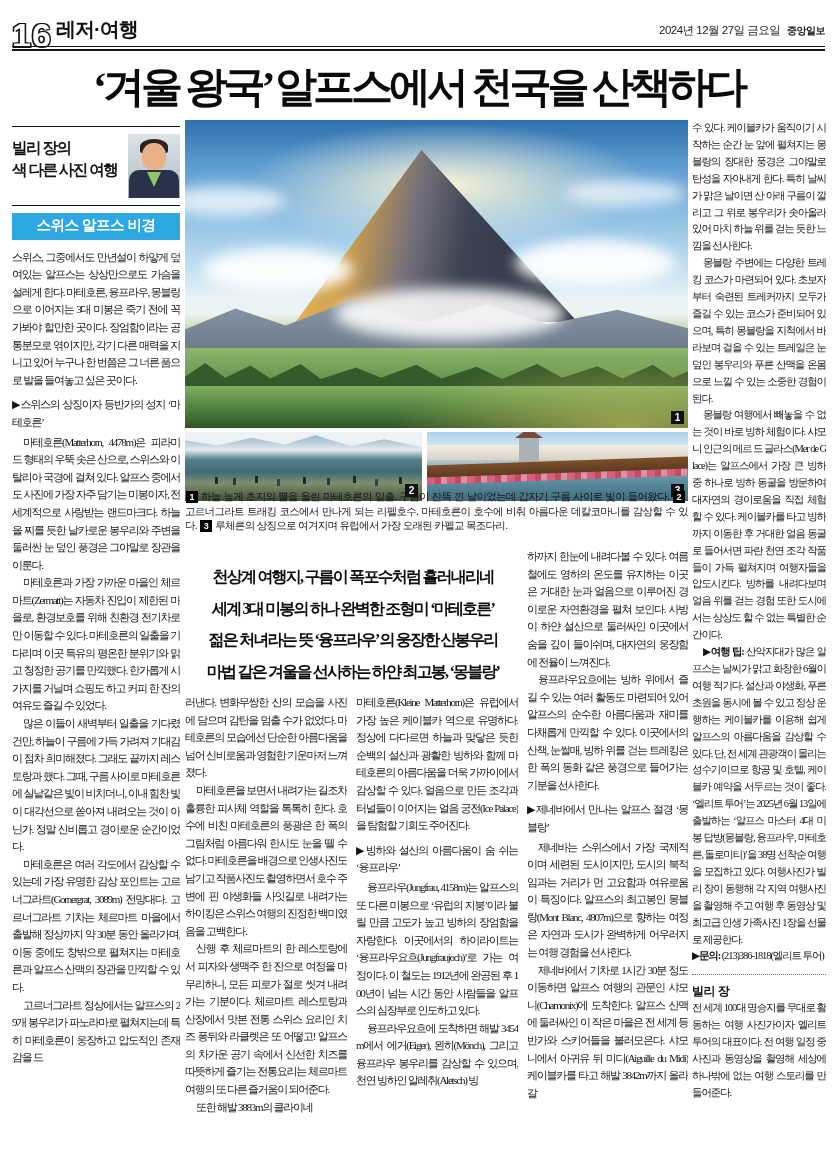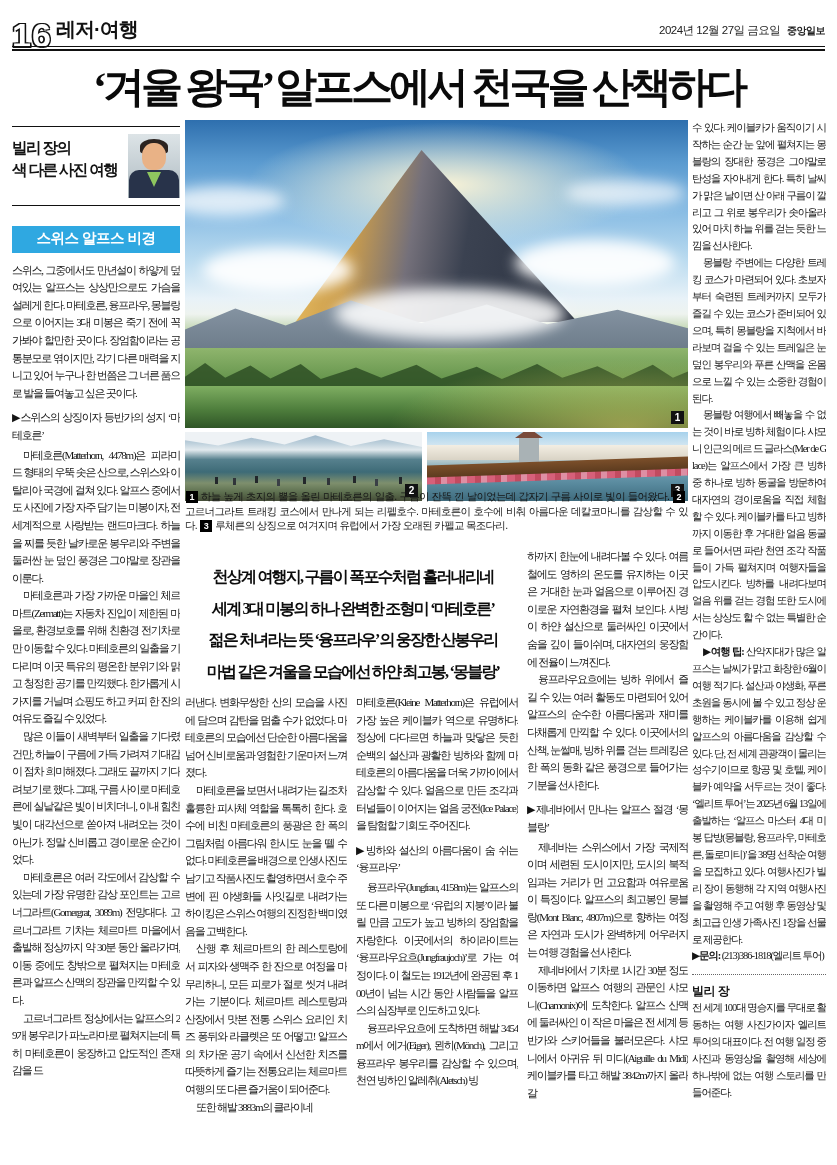--- a/index.html
+++ b/index.html
@@ -29,21 +29,21 @@
   .art .hd{font-weight:400;margin:7px 0 2px;text-indent:0;letter-spacing:-1.25px;}
   .art .lead{font-weight:800;}
   .c1{left:12px;top:126px;width:168px;height:1032px;}
   .c2{left:185px;top:694px;width:162px;height:468px;}
   .c3{left:356px;top:694px;width:162px;height:468px;}
   .c4{left:527px;top:548px;width:161px;height:614px;}
   .c5{left:692px;top:120px;width:134px;height:1042px;font-size:10.5px;
       letter-spacing:-1.1px;line-height:16.9px;}
   
   .byline-box{position:relative;border-top:1.5px solid #111;border-bottom:1px solid #111;
-              height:78px;margin-bottom:20px;}
+              height:78px;margin-bottom:7px;}
   .byline-name{font-size:15.5px;font-weight:800;letter-spacing:-1.5px;line-height:22px;
                padding-top:10px;}
   .author-photo{position:absolute;right:0;top:7px;width:52px;height:64px;overflow:hidden;
                 background:linear-gradient(180deg,#dde4e7 0%,#c3cdd2 55%,#9fabb1 100%);}
   .ap-hair{position:absolute;left:12px;top:5px;width:28px;height:15px;background:#2b2320;border-radius:50% 50% 20% 20%;}
   .ap-head{position:absolute;left:14px;top:9px;width:24px;height:27px;background:#e9b286;border-radius:46% 46% 42% 42%;}
   .ap-body{position:absolute;left:1px;top:36px;width:50px;height:28px;background:#28334a;border-radius:10px 10px 0 0;}
   .ap-shirt{position:absolute;left:19px;top:38px;width:14px;height:15px;background:#8ec65f;
             clip-path:polygon(0 0,100% 0,50% 100%);}
   .badge{background:#2fa8e1;color:#fff;font-family:"Liberation Sans",sans-serif;
@@ -137,21 +137,21 @@
         <div class="ap-head"></div>
         <div class="ap-body"></div>
         <div class="ap-shirt"></div>
       </div>
     </div>
     <div class="badge">스위스 알프스 비경</div>
     <p class="noind">스위스, 그중에서도 만년설이 하얗게 덮여있는 알프스는 상상만으로도 가슴을 설레게 한다. 마테호른, 융프라우, 몽블랑으로 이어지는 3대 미봉은 죽기 전에 꼭 가봐야 할만한 곳이다. 장엄함이라는 공통분모로 엮이지만, 각기 다른 매력을 지니고 있어 누구나 한 번쯤은 그 너른 품으로 발을 들여놓고 싶은 곳이다.</p>
     <p class="hd noind">▶스위스의 상징이자 등반가의 성지 ‘마테호른’</p>
     <p>마테호른(Matterhorn, 4478m)은 피라미드 형태의 우뚝 솟은 산으로, 스위스와 이탈리아 국경에 걸쳐 있다. 알프스 중에서도 사진에 가장 자주 담기는 미봉이자, 전 세계적으로 사랑받는 랜드마크다. 하늘을 찌를 듯한 날카로운 봉우리와 주변을 둘러싼 눈 덮인 풍경은 그야말로 장관을 이룬다.</p>
     <p>마테호른과 가장 가까운 마을인 체르마트(Zermatt)는 자동차 진입이 제한된 마을로, 환경보호를 위해 친환경 전기차로만 이동할 수 있다. 마테호른의 일출을 기다리며 이곳 특유의 평온한 분위기와 맑고 청정한 공기를 만끽했다. 한가롭게 시가지를 거닐며 쇼핑도 하고 커피 한 잔의 여유도 즐길 수 있었다.</p>
-    <p>많은 이들이 새벽부터 일출을 기다렸건만, 하늘이 구름에 가득 가려져 기대감이 점차 희미해졌다. 그래도 끝까지 기다려보기로 했다. 그때, 구름 사이로 마테호른에 실낱같은 빛이 비치더니, 이내 힘찬 빛이 대각선으로 쏟아져 내려오는 것이 아닌가. 정말 신비롭고 경이로운 순간이었다.</p>
+    <p>많은 이들이 새벽부터 일출을 기다렸건만, 하늘이 구름에 가득 가려져 기대감이 점차 희미해졌다. 그래도 끝까지 레스토랑과 했다. 그때, 구름 사이로 마테호른에 실낱같은 빛이 비치더니, 이내 힘찬 빛이 대각선으로 쏟아져 내려오는 것이 아닌가. 정말 신비롭고 경이로운 순간이었다.</p>
     <p>마테호른은 여러 각도에서 감상할 수 있는데 가장 유명한 감상 포인트는 고르너그라트(Gornergrat, 3089m) 전망대다. 고르너그라트 기차는 체르마트 마을에서 출발해 정상까지 약 30분 동안 올라가며, 이동 중에도 창밖으로 펼쳐지는 마테호른과 알프스 산맥의 장관을 만끽할 수 있다.</p>
     <p>고르너그라트 정상에서는 알프스의 29개 봉우리가 파노라마로 펼쳐지는데 특히 마테호른이 웅장하고 압도적인 존재감을 드</p>
   </div>
 
   <div class="photo photo1">
     <div class="p1-glow"></div>
     <div class="cloud cl4"></div>
     <div class="cloud cl5"></div>
     <div class="p1-peak"></div>
     <div class="p1-ridge"></div>
@@ -182,21 +182,21 @@
   <div class="caption">
     <span class="capnum">1</span><span>하늘 높게 초지의 뿔을 올린 마테호른의 일출. 구름이 잔뜩 낀 날이었는데 갑자기 구름 사이로 빛이 들어왔다.</span>
     <span class="capnum">2</span><span>고르너그라트 트래킹 코스에서 만나게 되는 리펠호수. 마테호른이 호수에 비춰 아름다운 데칼코마니를 감상할 수 있다.</span>
     <span class="capnum">3</span><span>루체른의 상징으로 여겨지며 유럽에서 가장 오래된 카펠교 목조다리.</span>
   </div>
 
   <div class="pullquote">
     <p>천상계 여행지, 구름이 폭포수처럼 흘러내리네</p>
     <p>세계 3대 미봉의 하나 완벽한 조형미 ‘마테호른’</p>
     <p>젊은 처녀라는 뜻 ‘융프라우’ 의 웅장한 산봉우리</p>
-    <p>마법 같은 겨울을 모습에선 하얀 최고봉, ‘몽블랑’</p>
+    <p>마법 같은 겨울을 선사하는 하얀 최고봉, ‘몽블랑’</p>
   </div>
 
   <div class="art c2">
     <p class="noind">러낸다. 변화무쌍한 산의 모습을 사진에 담으며 감탄을 멈출 수가 없었다. 마테호른의 모습에선 단순한 아름다움을 넘어 신비로움과 영험한 기운마저 느껴졌다.</p>
     <p>마테호른을 보면서 내려가는 길조차 훌륭한 피사체 역할을 톡톡히 한다. 호수에 비친 마테호른의 풍광은 한 폭의 그림처럼 아름다워 한시도 눈을 뗄 수 없다. 마테호른을 배경으로 인생사진도 남기고 작품사진도 촬영하면서 호수 주변에 핀 야생화들 사잇길로 내려가는 하이킹은 스위스 여행의 진정한 백미였음을 고백한다.</p>
     <p>산행 후 체르마트의 한 레스토랑에서 피자와 생맥주 한 잔으로 여정을 마무리하니, 모든 피로가 절로 씻겨 내려가는 기분이다. 체르마트 레스토랑과 산장에서 맛본 전통 스위스 요리인 치즈 퐁뒤와 라클렛은 또 어떻고! 알프스의 차가운 공기 속에서 신선한 치즈를 따뜻하게 즐기는 전통요리는 체르마트 여행의 또 다른 즐거움이 되어준다.</p>
     <p>또한 해발 3883m의 클라이네</p>
   </div>
 
   <div class="art c3">

